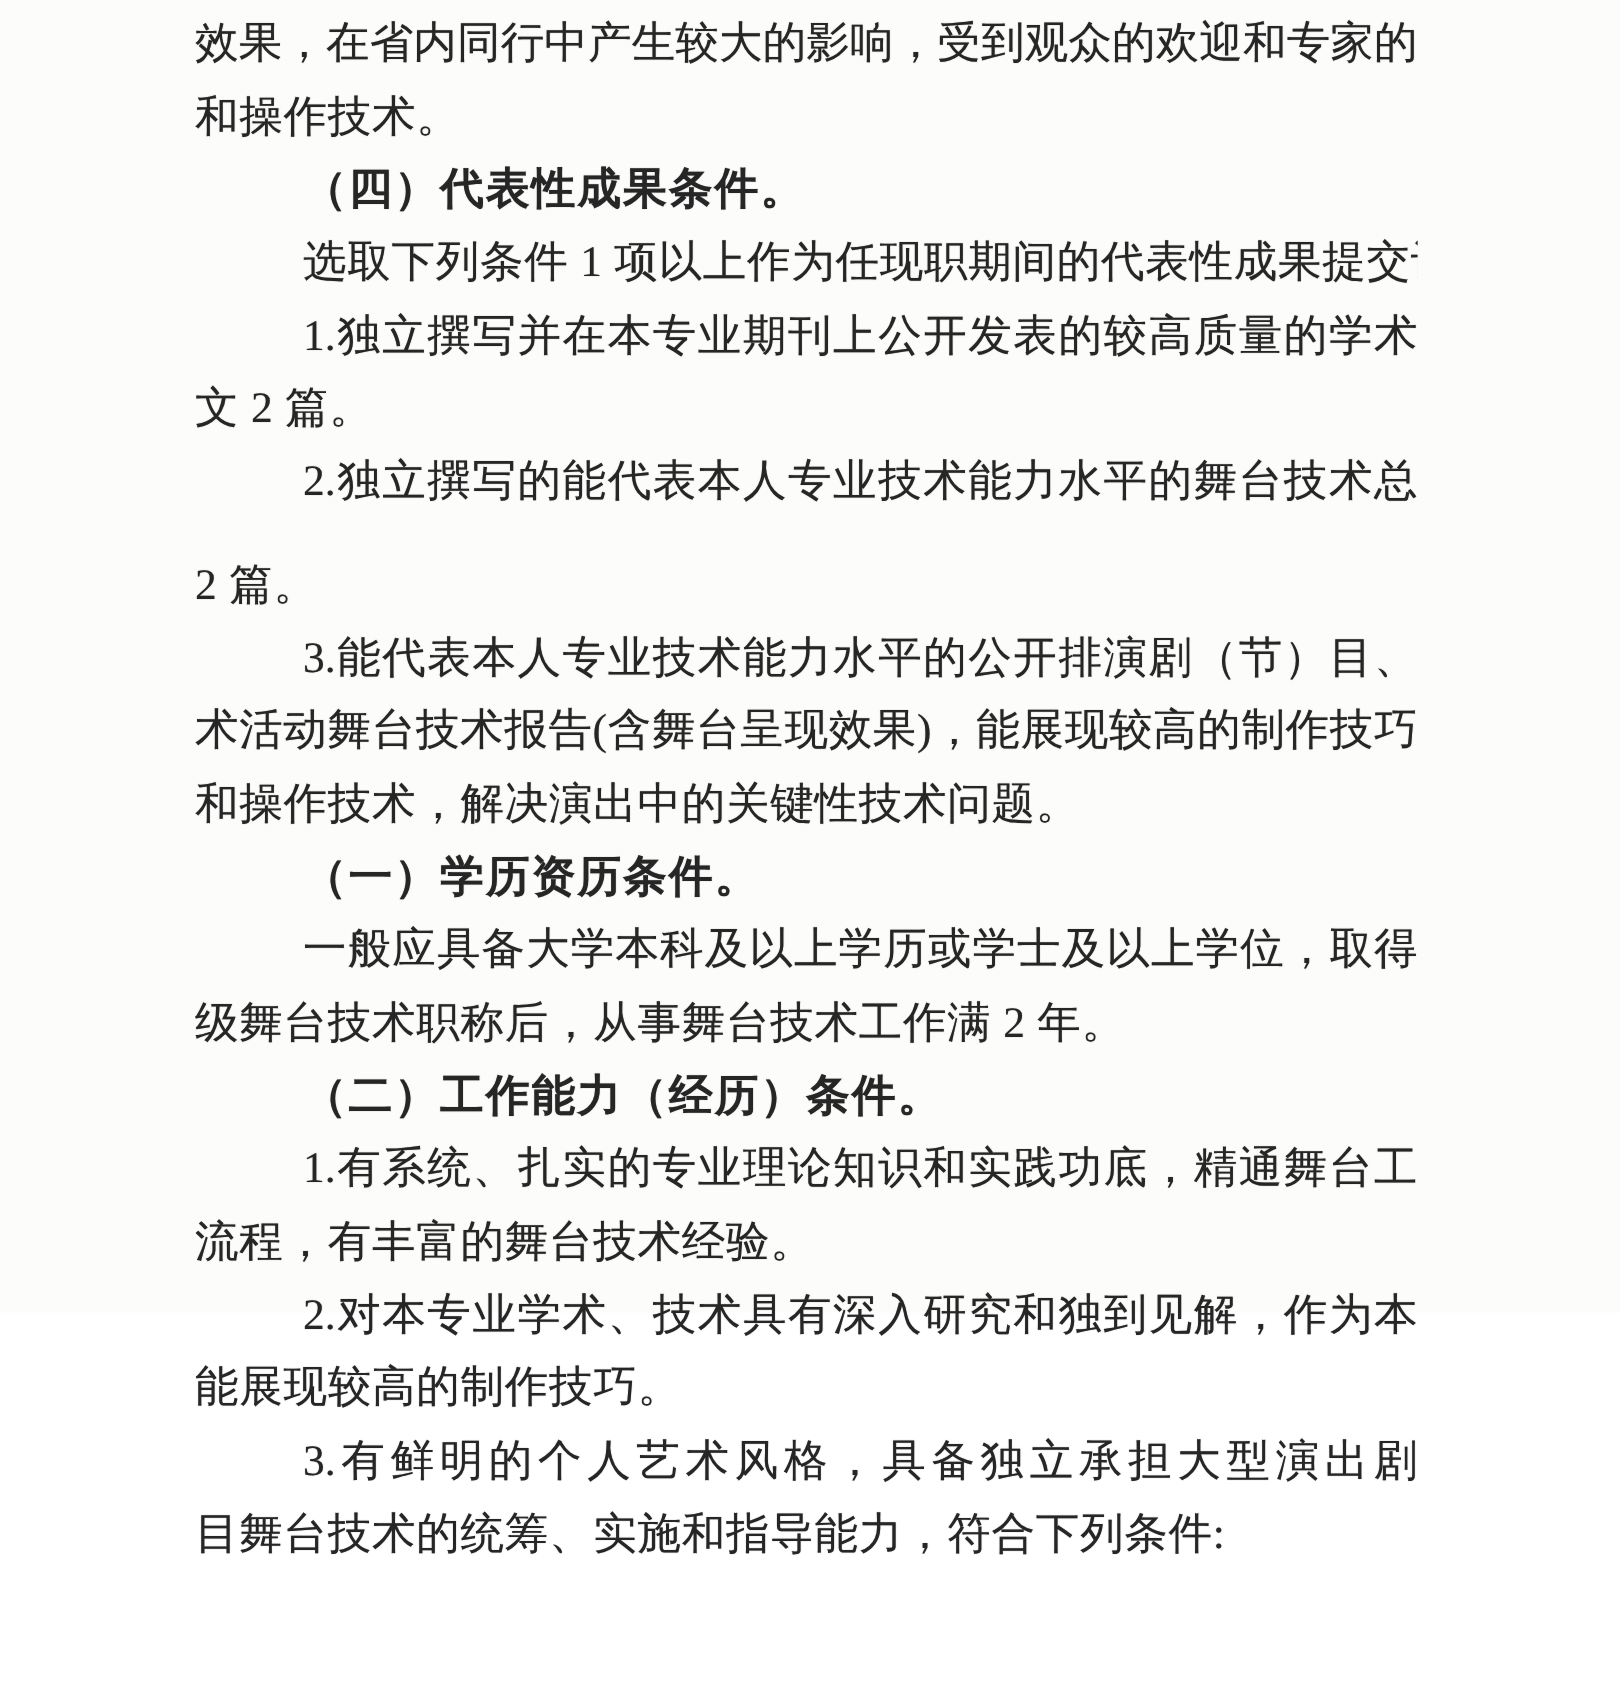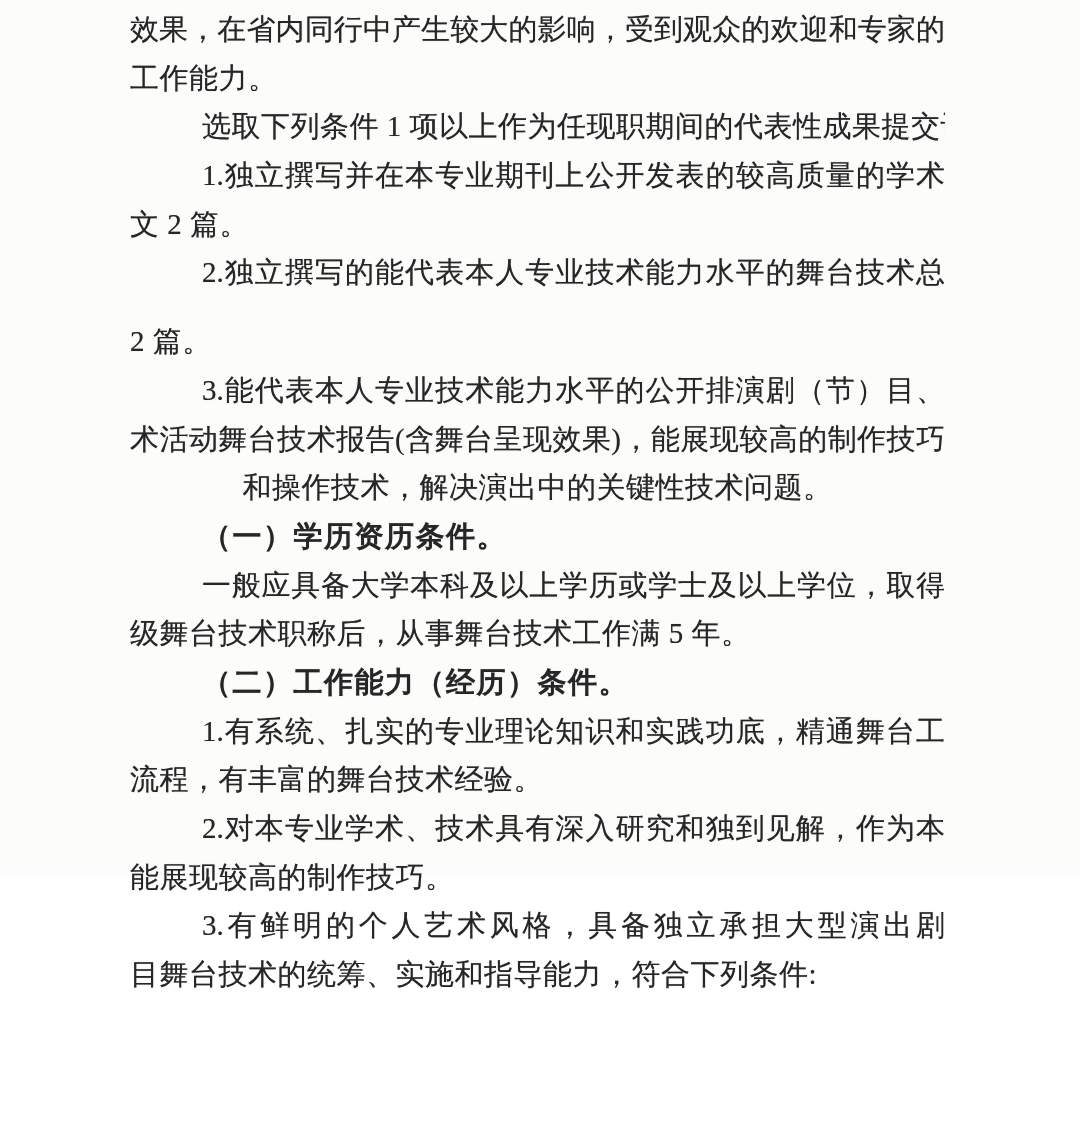--- a/index.html
+++ b/index.html
@@ -52,32 +52,33 @@
   .line.hei {
     font-family: "Liberation Sans", "DejaVu Sans", sans-serif;
   }
 </style>
 </head>
 <body>
 
 <div class="page" style="background: rgb(252, 252, 251);">
   <div class="text-block" id="lines-container">
       <div class="line fill" style="color: rgb(38, 38, 38);">效果，在省内同行中产生较大的影响，受到观众的欢迎和专家的</div>
-      <div class="line" style="color: rgb(38, 38, 38);">工作能力。</div>
+      <div class="line" style="color: rgb(38, 38, 38);">和操作技术。</div>
+      <div class="line indent bold" style="color: rgb(38, 38, 38);">（四）代表性成果条件。</div>
       <div class="line indent" style="color: rgb(38, 38, 38);">选取下列条件 1 项以上作为任现职期间的代表性成果提交评审:</div>
       <div class="line indent fill" style="color: rgb(38, 38, 38);">1.独立撰写并在本专业期刊上公开发表的较高质量的学术论</div>
       <div class="line" style="color: rgb(38, 38, 38);">文 2 篇。</div>
       <div class="line indent fill" style="color: rgb(38, 38, 38);">2.独立撰写的能代表本人专业技术能力水平的舞台技术总结</div>
       <div class="line" style="color: rgb(38, 38, 38); margin-top: 20px;">2 篇。</div>
       <div class="line indent fill" style="color: rgb(38, 38, 38);">3.能代表本人专业技术能力水平的公开排演剧（节）目、艺</div>
       <div class="line fill" style="color: rgb(38, 38, 38);">术活动舞台技术报告(含舞台呈现效果)，能展现较高的制作技巧</div>
-      <div class="line" style="color: rgb(38, 38, 38); text-align: center;">和操作技术，解决演出中的关键性技术问题。</div>
+      <div class="line" style="color: rgb(38, 38, 38);">和操作技术，解决演出中的关键性技术问题。</div>
       <div class="line indent bold" style="color: rgb(38, 38, 38);">（一）学历资历条件。</div>
       <div class="line indent fill" style="color: rgb(38, 38, 38);">一般应具备大学本科及以上学历或学士及以上学位，取得二</div>
-      <div class="line" style="color: rgb(38, 38, 38);">级舞台技术职称后，从事舞台技术工作满 5 年。</div>
+      <div class="line" style="color: rgb(38, 38, 38);">级舞台技术职称后，从事舞台技术工作满 2 年。</div>
       <div class="line indent bold" style="color: rgb(38, 38, 38);">（二）工作能力（经历）条件。</div>
       <div class="line indent fill" style="color: rgb(38, 38, 38);">1.有系统、扎实的专业理论知识和实践功底，精通舞台工作</div>
       <div class="line" style="color: rgb(38, 38, 38);">流程，有丰富的舞台技术经验。</div>
       <div class="line indent fill" style="color: rgb(38, 38, 38);">2.对本专业学术、技术具有深入研究和独到见解，作为本专</div>
       <div class="line" style="color: rgb(38, 38, 38);">能展现较高的制作技巧。</div>
       <div class="line indent fill" style="color: rgb(38, 38, 38);">3.有鲜明的个人艺术风格，具备独立承担大型演出剧（节）</div>
       <div class="line" style="color: rgb(38, 38, 38);">目舞台技术的统筹、实施和指导能力，符合下列条件:</div>
     </div>
 </div>
 

